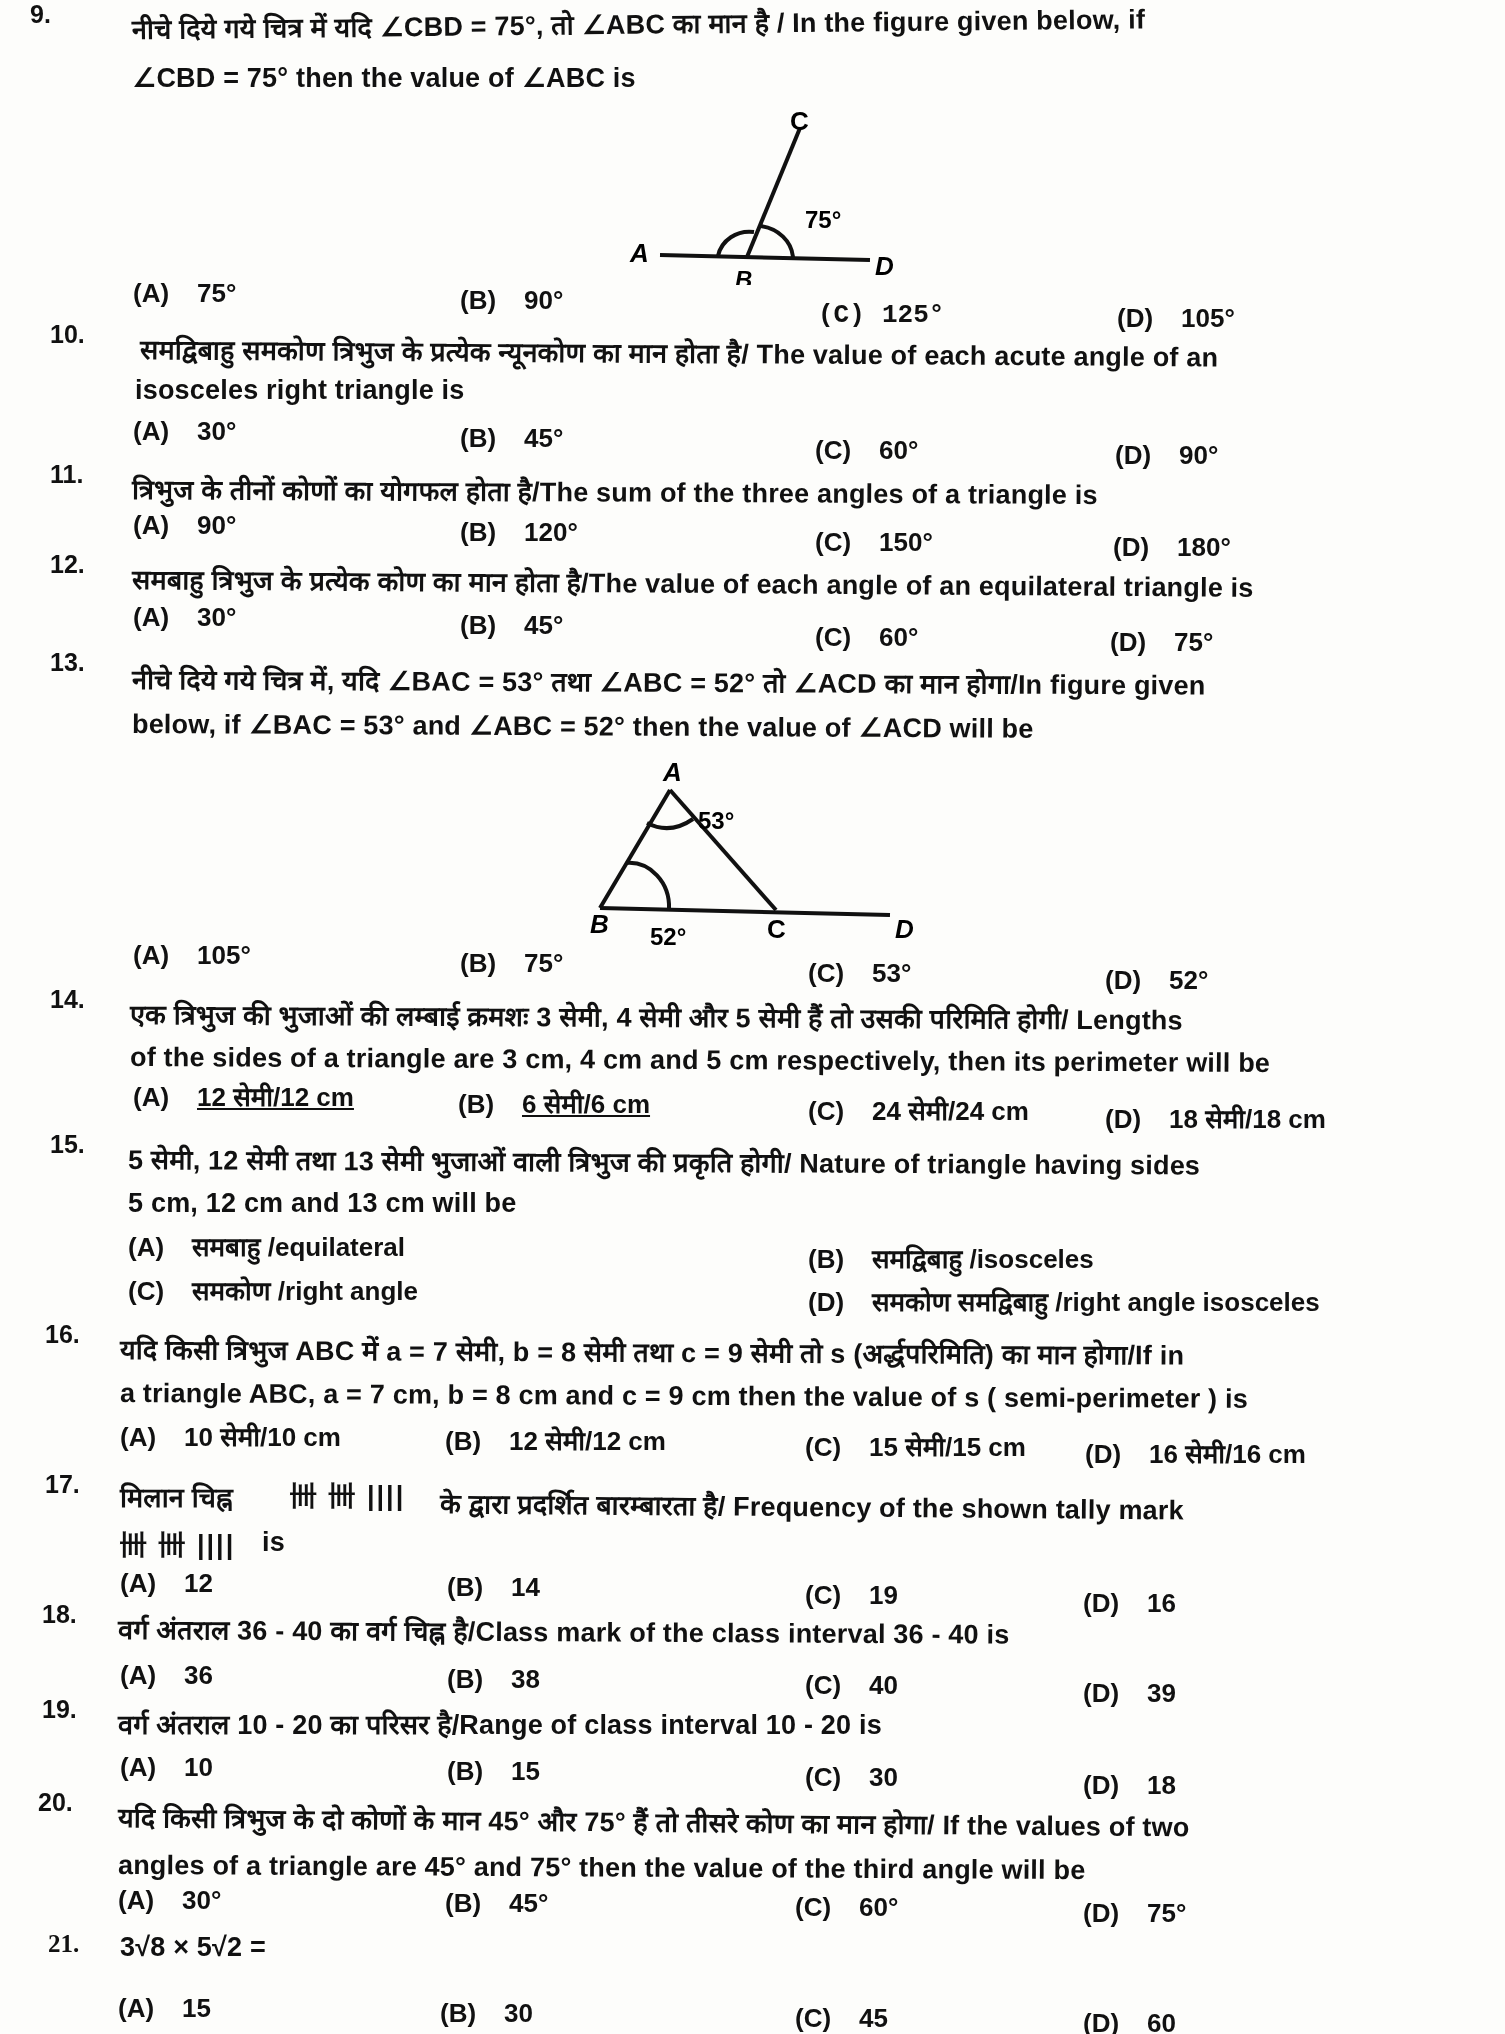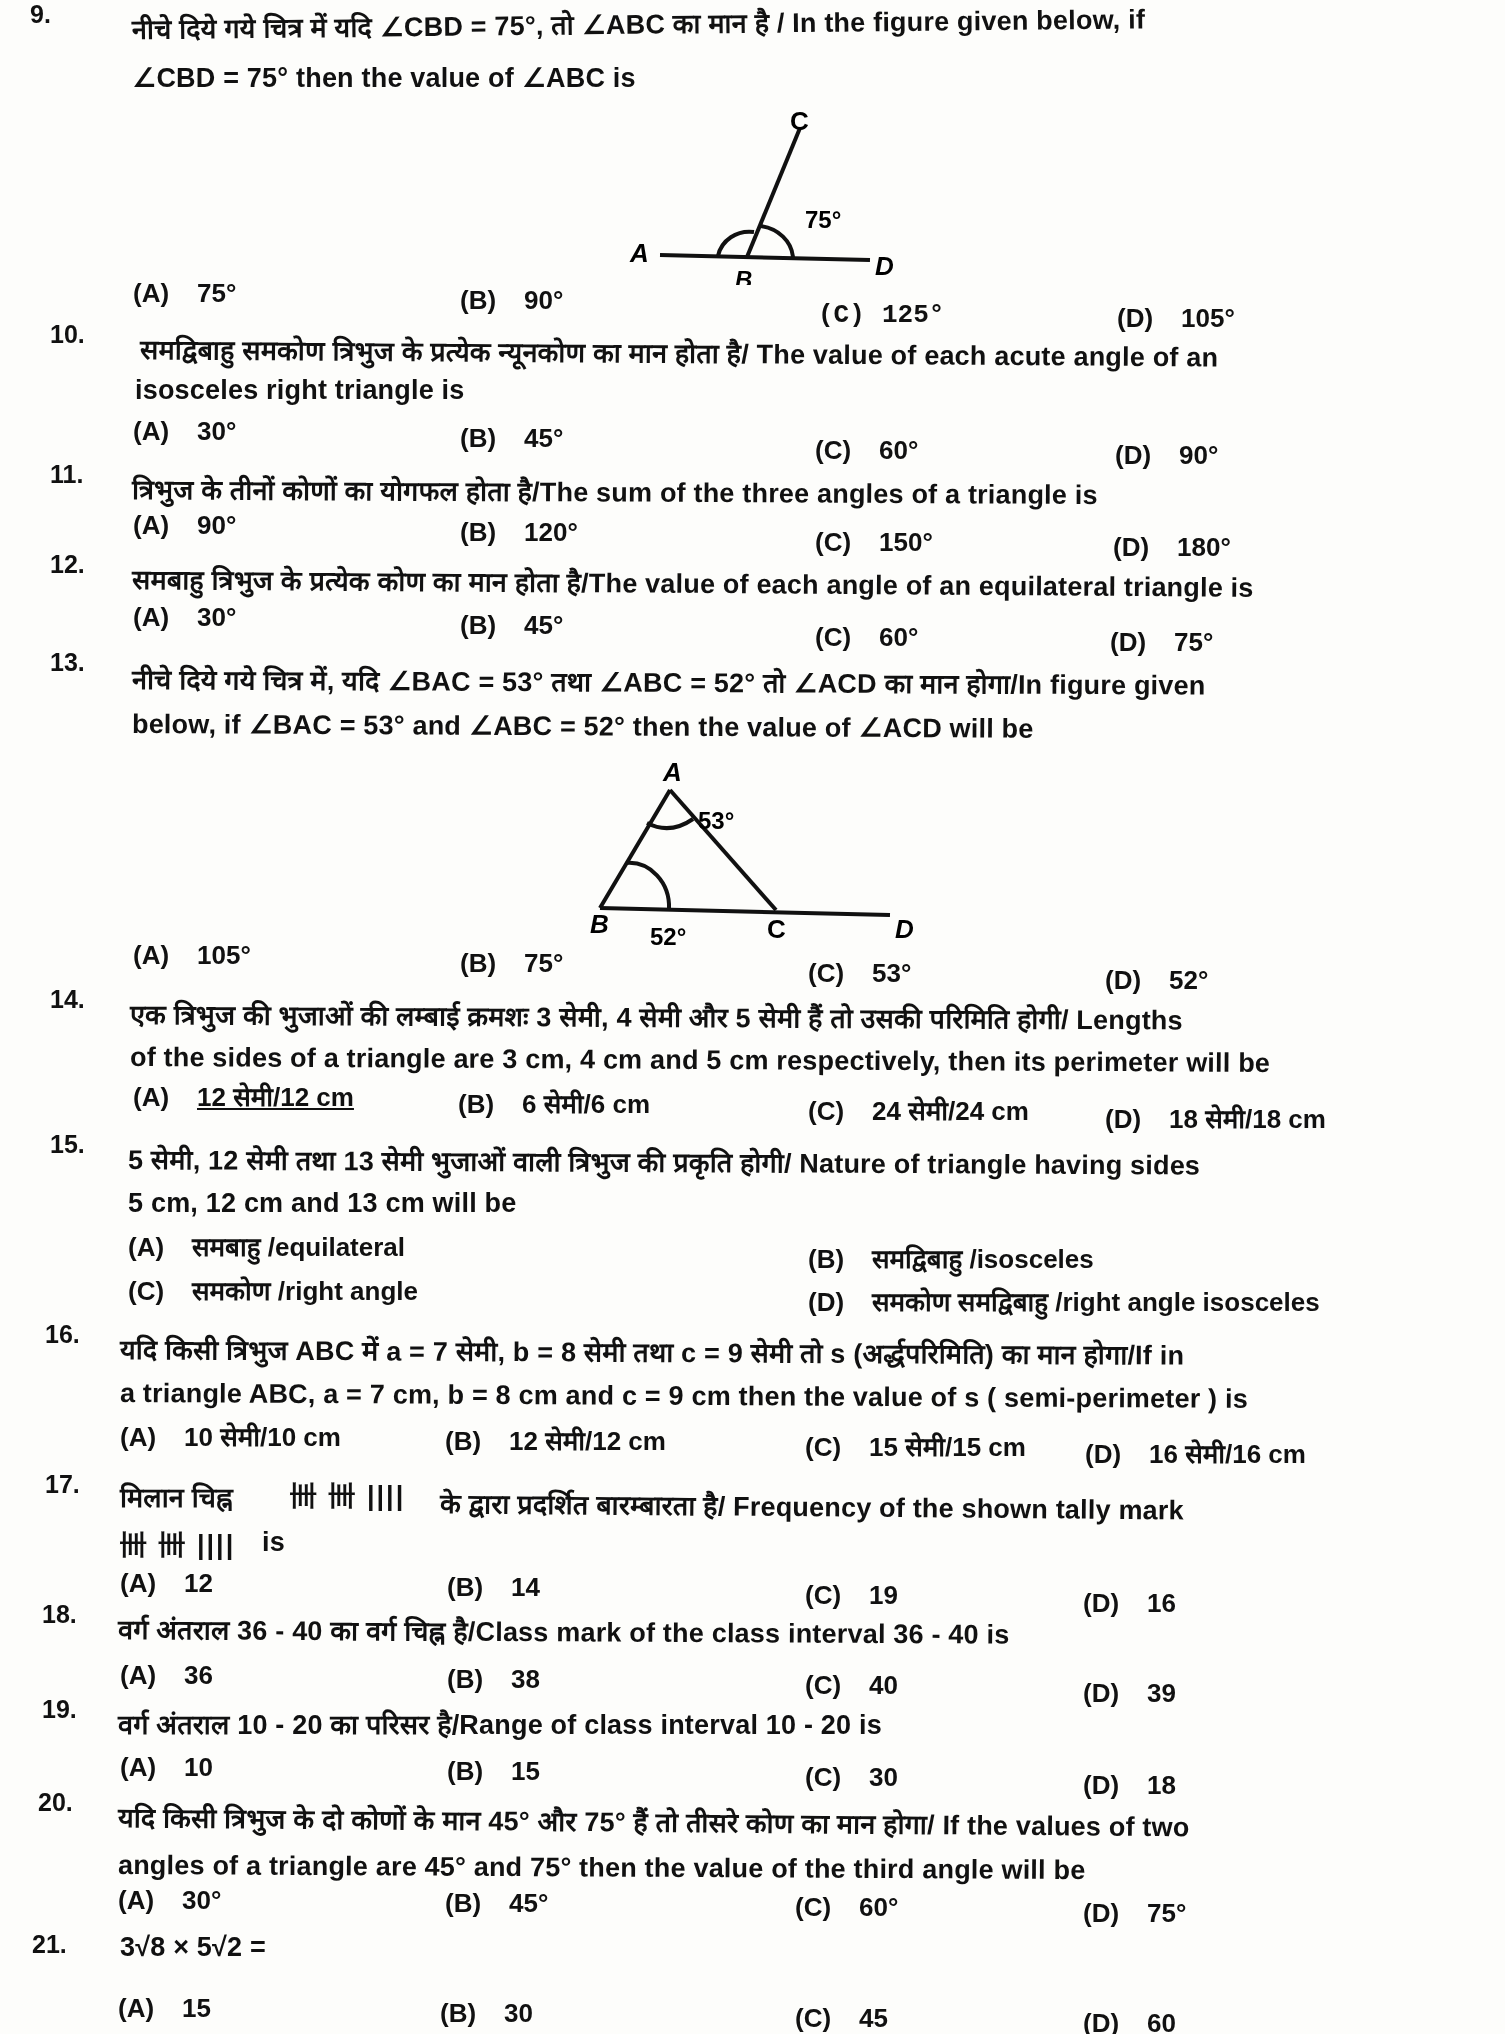--- a/index.html
+++ b/index.html
@@ -74,21 +74,21 @@
 </svg>
 <div class="abs opt" style="left:133px;top:940px;"><span class="lbl">(A)</span><span>105°</span></div>
 <div class="abs opt" style="left:460px;top:948px;"><span class="lbl">(B)</span><span>75°</span></div>
 <div class="abs opt" style="left:808px;top:958px;"><span class="lbl">(C)</span><span>53°</span></div>
 <div class="abs opt" style="left:1105px;top:965px;"><span class="lbl">(D)</span><span>52°</span></div>
 
 <div class="abs qnum" style="left:50px;top:985px;">14.</div>
 <div class="abs qtext" style="left:130px;top:995px;transform:rotate(0.3deg);transform-origin:left;">एक त्रिभुज की भुजाओं की लम्बाई क्रमशः 3 सेमी, 4 सेमी और 5 सेमी हैं तो उसकी परिमिति होगी/ Lengths</div>
 <div class="abs qtext" style="left:130px;top:1042px;transform:rotate(0.3deg);transform-origin:left;">of the sides of a triangle are 3 cm, 4 cm and 5 cm respectively, then its perimeter will be</div>
 <div class="abs opt" style="left:133px;top:1078px;text-decoration:underline;"><span class="lbl">(A)</span><span>12 सेमी/12 cm</span></div>
-<div class="abs opt" style="left:458px;top:1085px;"><span class="lbl">(B)</span><span>6 सेमी/6 cm</span></div>
+<div class="abs opt" style="left:458px;top:1085px;text-decoration:underline;"><span class="lbl">(B)</span><span>6 सेमी/6 cm</span></div>
 <div class="abs opt" style="left:808px;top:1092px;"><span class="lbl">(C)</span><span>24 सेमी/24 cm</span></div>
 <div class="abs opt" style="left:1105px;top:1100px;"><span class="lbl">(D)</span><span>18 सेमी/18 cm</span></div>
 
 <div class="abs qnum" style="left:50px;top:1130px;">15.</div>
 <div class="abs qtext" style="left:128px;top:1140px;transform:rotate(0.3deg);transform-origin:left;">5 सेमी, 12 सेमी तथा 13 सेमी भुजाओं वाली त्रिभुज की प्रकृति होगी/ Nature of triangle having sides</div>
 <div class="abs qtext" style="left:128px;top:1188px;">5 cm, 12 cm and 13 cm will be</div>
 <div class="abs opt" style="left:128px;top:1228px;"><span class="lbl">(A)</span><span>समबाहु /equilateral</span></div>
 <div class="abs opt" style="left:808px;top:1240px;"><span class="lbl">(B)</span><span>समद्विबाहु /isosceles</span></div>
 <div class="abs opt" style="left:128px;top:1272px;"><span class="lbl">(C)</span><span>समकोण /right angle</span></div>
 <div class="abs opt" style="left:808px;top:1283px;"><span class="lbl">(D)</span><span>समकोण समद्विबाहु /right angle isosceles</span></div>
@@ -127,18 +127,18 @@
 <div class="abs opt" style="left:1083px;top:1770px;"><span class="lbl">(D)</span><span>18</span></div>
 
 <div class="abs qnum" style="left:38px;top:1788px;">20.</div>
 <div class="abs qtext" style="left:118px;top:1798px;transform:rotate(0.5deg);transform-origin:left;">यदि किसी त्रिभुज के दो कोणों के मान 45° और 75° हैं तो तीसरे कोण का मान होगा/ If the values of two</div>
 <div class="abs qtext" style="left:118px;top:1850px;transform:rotate(0.3deg);transform-origin:left;">angles of a triangle are 45° and 75° then the value of the third angle will be</div>
 <div class="abs opt" style="left:118px;top:1885px;"><span class="lbl">(A)</span><span>30°</span></div>
 <div class="abs opt" style="left:445px;top:1888px;"><span class="lbl">(B)</span><span>45°</span></div>
 <div class="abs opt" style="left:795px;top:1892px;"><span class="lbl">(C)</span><span>60°</span></div>
 <div class="abs opt" style="left:1083px;top:1898px;"><span class="lbl">(D)</span><span>75°</span></div>
 
-<div class="abs qnum" style="left:32px;top:1930px;">21.</div>
+<div class="abs qnum" style="left:48px;top:1930px;font-family:Liberation Serif, serif;">21.</div>
 <div class="abs qtext" style="left:120px;top:1932px;">3√8 × 5√2 =</div>
 <div class="abs opt" style="left:118px;top:1993px;"><span class="lbl">(A)</span><span>15</span></div>
 <div class="abs opt" style="left:440px;top:1998px;"><span class="lbl">(B)</span><span>30</span></div>
 <div class="abs opt" style="left:795px;top:2003px;"><span class="lbl">(C)</span><span>45</span></div>
 <div class="abs opt" style="left:1083px;top:2008px;"><span class="lbl">(D)</span><span>60</span></div>
 
 </body></html>

